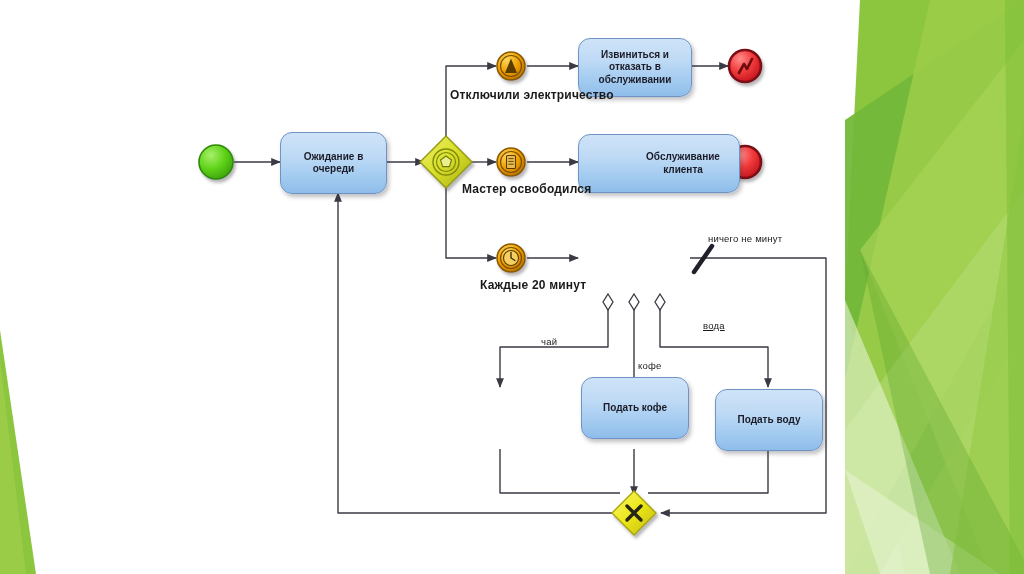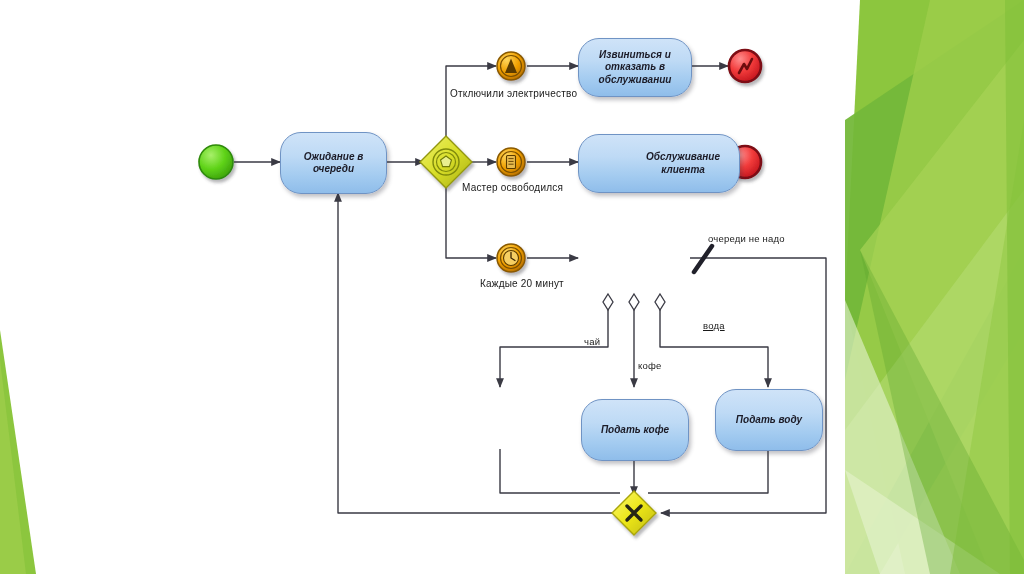--- a/index.html
+++ b/index.html
@@ -12,29 +12,29 @@
   #bg-deco{position:absolute;inset:0;width:1024px;height:574px;}
   #canvas{position:absolute;inset:0;width:1024px;height:574px;}
   .lbl{
     position:absolute;
     font-family:"Liberation Sans", sans-serif;
     color:#1a1a1a;
     white-space:nowrap;
     font-weight:bold;
     letter-spacing:.2px;
   }
-  .flow-lbl{font-size:10px;font-weight:normal;}
+  .flow-lbl{font-size:12px;font-weight:bold;}
   .flow-lbl.small{font-size:9.5px;font-weight:bold;}
   .task{
     position:absolute;
     border:1px solid #6f93c4;
-    border-radius:21px;
+    border-radius:12px;
     background:linear-gradient(180deg,#cfe3f8 0%,#bedaf5 38%,#a3cbf0 72%,#8fbdea 100%);
     box-shadow:2px 3px 4px rgba(60,60,70,.32);
-    display:flex;align-items:center;justify-content:center;text-align:center;font-style:italic;
+    display:flex;align-items:center;justify-content:center;text-align:center;
   }
   .task span{
     font-size:10px;font-weight:bold;line-height:1.25;color:#1c1c28;
     padding:0 5px;display:block;
   }
 </style>
 </head>
 <body>
 
 <div id="stage">
@@ -202,35 +202,35 @@
   <div class="task" style="left:578px;top:38px;width:112px;height:57px;">
     <span>Извиниться и отказать в обслуживании</span>
   </div>
 
   <div class="task" style="left:578px;top:134px;width:112px;height:57px;padding-left:48px;">
     <span>Обслуживание клиента</span>
   </div>
 
 
 
-  <div class="task" style="left:581px;top:399px;width:106px;height:60px;">
+  <div class="task" style="left:581px;top:377px;width:106px;height:60px;">
     <span>Подать кофе</span>
   </div>
 
   <div class="task" style="left:715px;top:389px;width:106px;height:60px;">
     <span>Подать воду</span>
   </div>
 
   <div class="lbl flow-lbl" style="left:450px;top:88px;">Отключили электричество</div>
 
   <div class="lbl flow-lbl" style="left:462px;top:182px;text-align:right;">Мастер освободился</div>
 
   <div class="lbl flow-lbl" style="left:480px;top:278px;">Каждые 20 минут</div>
 
-  <div class="lbl flow-lbl small" style="left:708px;top:233px;font-weight:normal;">очереди не надо</div>
-
-  <div class="lbl flow-lbl small" style="left:541px;top:336px;font-weight:normal;margin-left:43px;">чай</div>
+  <div class="lbl flow-lbl small" style="left:708px;top:233px;font-weight:normal;">ничего не минут</div>
+
+  <div class="lbl flow-lbl small" style="left:541px;top:336px;font-weight:normal;">чай</div>
 
   <div class="lbl flow-lbl small" style="left:638px;top:360px;font-weight:normal;">кофе</div>
 
   <div class="lbl flow-lbl small" style="left:703px;top:320px;font-weight:normal;text-decoration:underline;">вода</div>
 
 </div>
 
 </body></html>

